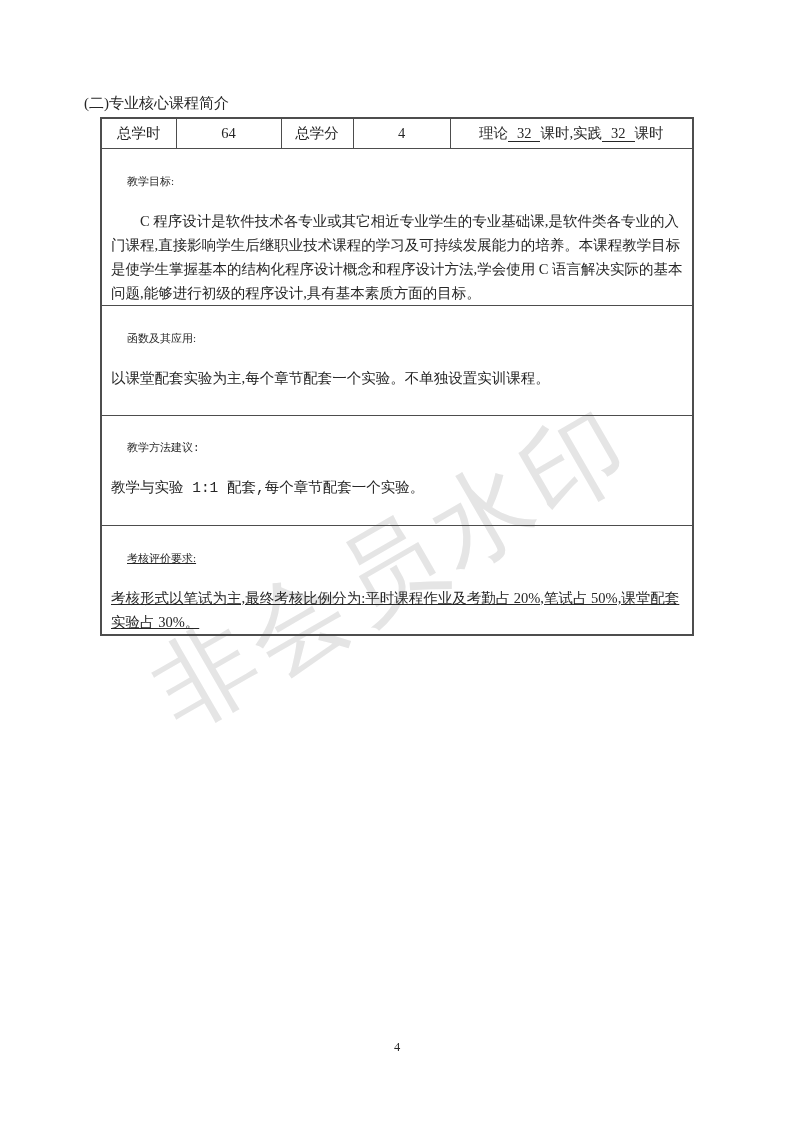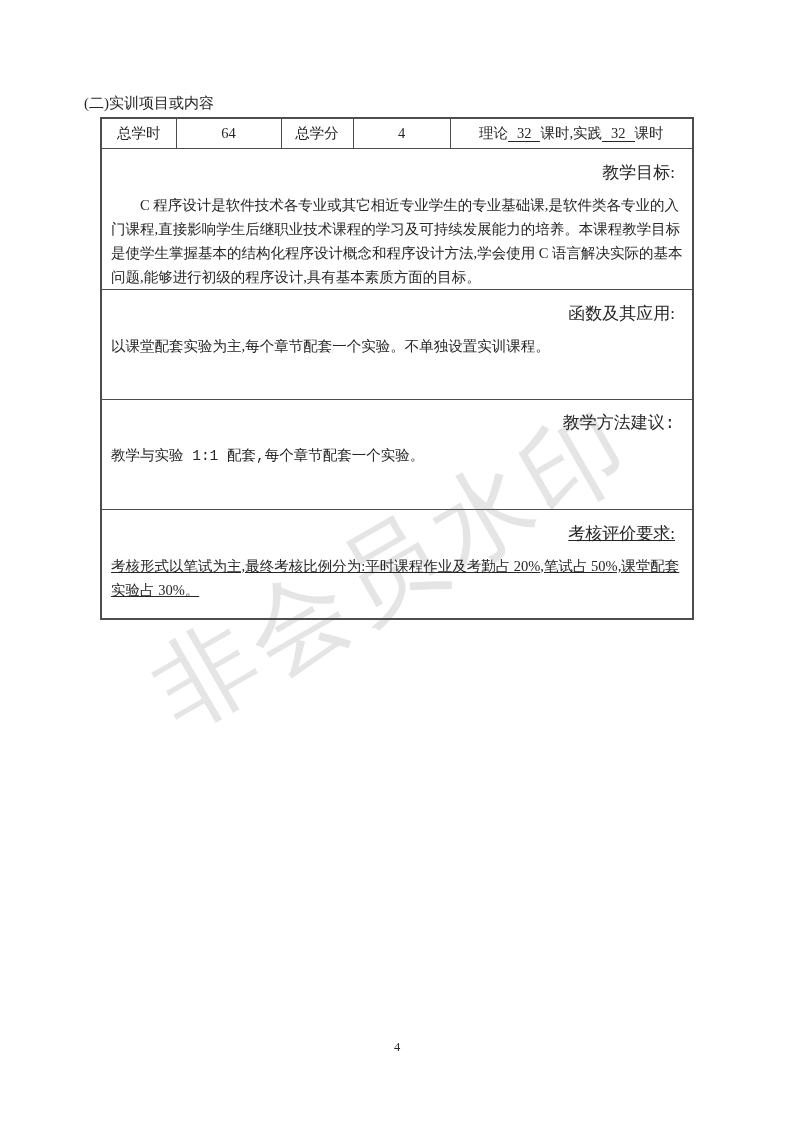--- a/index.html
+++ b/index.html
@@ -51,21 +51,21 @@
   td { padding:0; }
   td.c { text-align:center; vertical-align:middle; padding:2px 4px; }
   tr.r1 { height:46px; }
   tr.r2 { height:30px; }
   tr.s0 { height:124px; }
   tr.s1 { height:154px; }
   tr.s2 { height:110px; }
   tr.s3 { height:110px;font-family:Liberation Mono, monospace; }
   tr.s4 { height:110px;text-decoration:underline; }
   tr.sec td { vertical-align:top; padding:4px 9px 0 9px; }
-  .sec-title { font-size:17px; line-height:24px; margin:8px;text-align:right; }
+  .sec-title { font-size:11px; line-height:24px; margin:16px; }
   .sec-body  { font-size:14.5px; line-height:24px; margin:0; }
   tr.indent .sec-body { text-indent:2em; }
   .uv {
     display:inline-block;
     border-bottom:1px solid #262626;
     padding:0 9px;
     line-height:1.15;
   }
   .page-number {
     position:absolute;
@@ -75,21 +75,21 @@
     z-index:1;
   }
 </style>
 </head>
 <body>
 
 <div class="page">
 
   <div class="watermark">非会员水印</div>
 
-  <div class="heading">(二)实训项目或内容</div>
+  <div class="heading">(二)专业核心课程简介</div>
 
   <table class="course-table">
     <colgroup>
       <col style="width:75px">
       <col style="width:105px">
       <col style="width:72px">
       <col style="width:97px">
       <col style="width:130px">
       <col style="width:113px">
     </colgroup>

